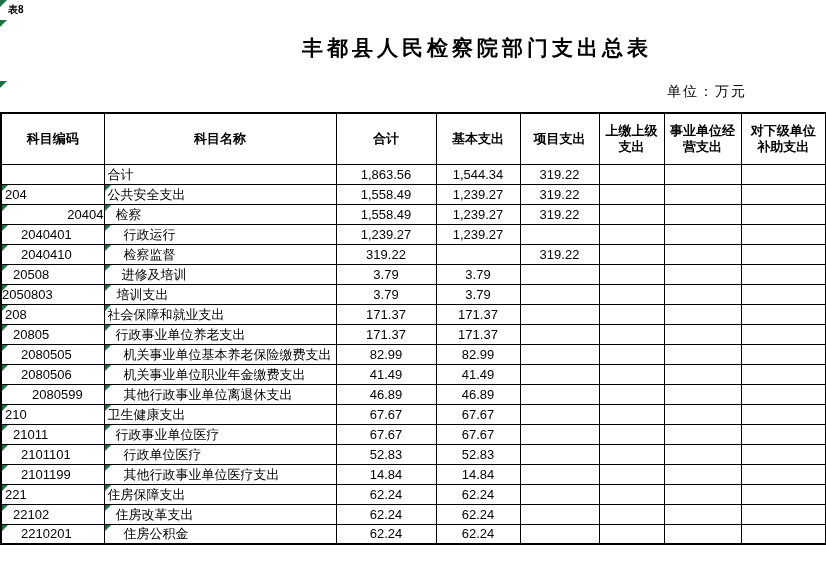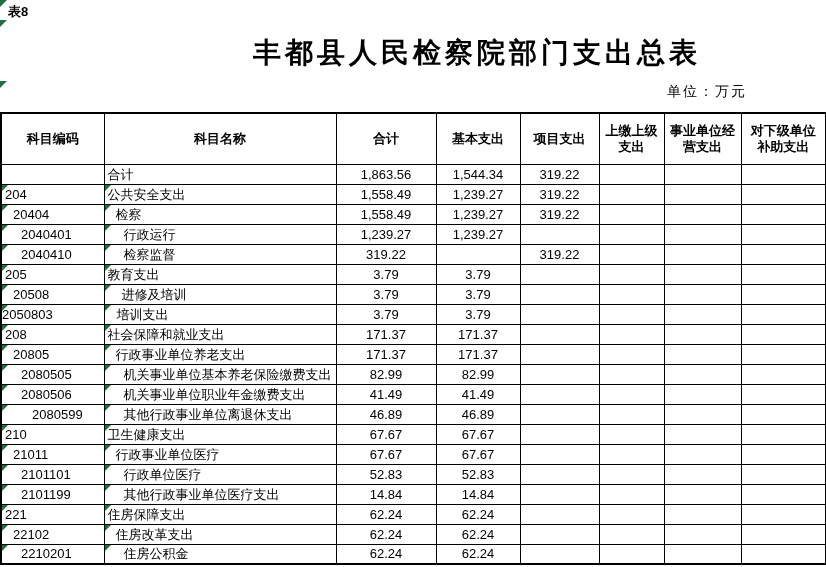--- a/index.html
+++ b/index.html
@@ -8,26 +8,26 @@
   body {
     width: 826px; height: 567px;
     background: #fff;
     font-family: "Liberation Sans", "DejaVu Sans", sans-serif;
     color: #000;
     position: relative;
     overflow: hidden;
   }
   .sheet-label {
     position: absolute; top: 3px; left: 8px;
-    font-size: 13px; font-weight: bold;
+    font-size: 10px; font-weight: bold;
   }
   .doc-title {
     position: absolute; top: 34px; left: 127px; width: 700px;
     text-align: center;
-    font-size: 28px; font-weight: bold; letter-spacing: 4px;
+    font-size: 21px; font-weight: bold; letter-spacing: 4px;
     white-space: nowrap;
   }
   .unit-label {
     position: absolute; top: 83px; right: 79px;
     font-size: 14px; letter-spacing: 2px;
   }
   
   .tri {
     position: absolute; top: 0; left: 0;
     width: 0; height: 0;
@@ -139,21 +139,21 @@
     <td class="num-cell">1,558.49</td>
     <td class="num-cell">1,239.27</td>
     <td class="num-cell">319.22</td>
     <td class="num-cell"></td>
     <td class="num-cell"></td>
     <td class="num-cell"></td>
   </tr>
       <tr>
     <td class="code-cell">
       <span class="tri"></span>
-      <span class="cell-text" style="padding-left: 11px;">20404</span>
+      <span class="cell-text" style="padding-left: 11px; text-align: right;">20404</span>
     </td>
     <td class="name-cell">
       <span class="tri"></span>
       <span class="cell-text" style="padding-left: 11px;">检察</span>
     </td>
     <td class="num-cell">1,558.49</td>
     <td class="num-cell">1,239.27</td>
     <td class="num-cell">319.22</td>
     <td class="num-cell"></td>
     <td class="num-cell"></td>
@@ -187,68 +187,52 @@
     <td class="num-cell">319.22</td>
     <td class="num-cell"></td>
     <td class="num-cell">319.22</td>
     <td class="num-cell"></td>
     <td class="num-cell"></td>
     <td class="num-cell"></td>
   </tr>
       <tr>
     <td class="code-cell">
       <span class="tri"></span>
-      <span class="cell-text" style="padding-left: 3px;">205</span>
-    </td>
-    <td class="name-cell">
-      <span class="tri"></span>
-      <span class="cell-text" style="padding-left: 3px;">教育支出</span>
+      <span class="cell-text" style="padding-left: 11px;">20508</span>
+    </td>
+    <td class="name-cell">
+      <span class="tri"></span>
+      <span class="cell-text" style="padding-left: 17px;">进修及培训</span>
     </td>
     <td class="num-cell">3.79</td>
     <td class="num-cell">3.79</td>
     <td class="num-cell"></td>
     <td class="num-cell"></td>
     <td class="num-cell"></td>
     <td class="num-cell"></td>
   </tr>
       <tr>
     <td class="code-cell">
       <span class="tri"></span>
-      <span class="cell-text" style="padding-left: 11px;">20508</span>
-    </td>
-    <td class="name-cell">
-      <span class="tri"></span>
-      <span class="cell-text" style="padding-left: 17px;">进修及培训</span>
+      <span class="cell-text" style="">2050803</span>
+    </td>
+    <td class="name-cell">
+      <span class="tri"></span>
+      <span class="cell-text" style="padding-left: 12px;">培训支出</span>
     </td>
     <td class="num-cell">3.79</td>
     <td class="num-cell">3.79</td>
     <td class="num-cell"></td>
     <td class="num-cell"></td>
     <td class="num-cell"></td>
     <td class="num-cell"></td>
   </tr>
       <tr>
     <td class="code-cell">
       <span class="tri"></span>
-      <span class="cell-text" style="">2050803</span>
-    </td>
-    <td class="name-cell">
-      <span class="tri"></span>
-      <span class="cell-text" style="padding-left: 12px;">培训支出</span>
-    </td>
-    <td class="num-cell">3.79</td>
-    <td class="num-cell">3.79</td>
-    <td class="num-cell"></td>
-    <td class="num-cell"></td>
-    <td class="num-cell"></td>
-    <td class="num-cell"></td>
-  </tr>
-      <tr>
-    <td class="code-cell">
-      <span class="tri"></span>
       <span class="cell-text" style="padding-left: 3px;">208</span>
     </td>
     <td class="name-cell">
       <span class="tri"></span>
       <span class="cell-text" style="padding-left: 3px;">社会保障和就业支出</span>
     </td>
     <td class="num-cell">171.37</td>
     <td class="num-cell">171.37</td>
     <td class="num-cell"></td>
     <td class="num-cell"></td>

